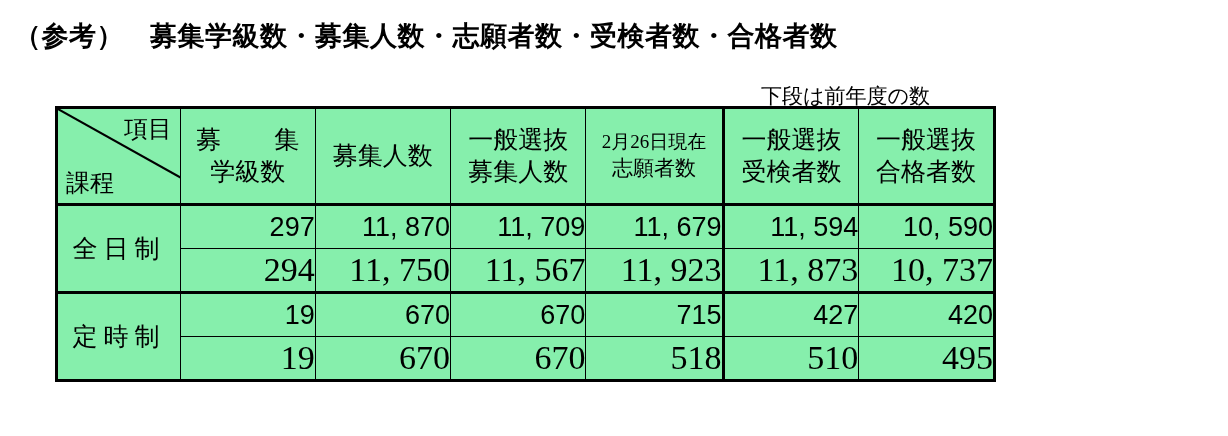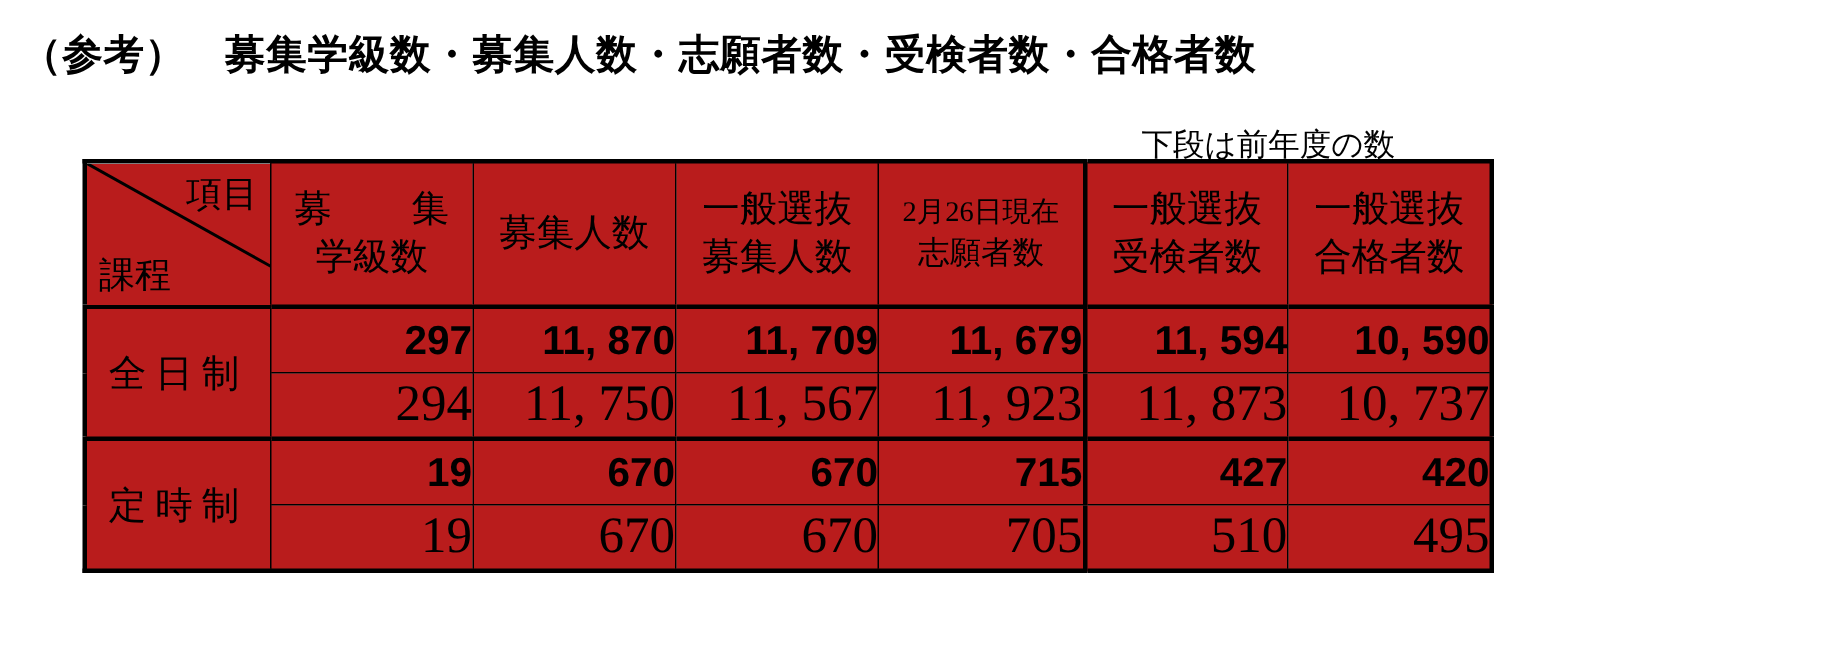--- a/index.html
+++ b/index.html
@@ -41,21 +41,21 @@
     left: 55px;
     top: 106px;
     border-collapse: collapse;
     table-layout: fixed;
   }
   table.main td, table.main th {
     border: 1px solid #000000;
     padding: 0;
     font-weight: normal;
     vertical-align: middle;
-    background: #b91c1c;
+    background: #86efac;
   }
   
   table.main {
     border: 3px solid #000000;
   }
   
   col.c0 { width: 168px; }
   col.c1 { width: 136px; }
   col.c2 { width: 152px; }
   col.c3 { width: 152px; }
@@ -110,21 +110,21 @@
     text-align: right;
     padding-right: 12px;
     font-size: 27px;
     height: 42px;
     font-family: "Liberation Sans", sans-serif;
   }
   td.num.prev {
     font-family: "Liberation Serif", serif;
     font-size: 34px;
   }
-  tr.curr td.num { font-weight: bold; }
+  tr.curr td.num { font-weight: normal; }
   
   tr.prev td { border-top: 1px solid #000000; }
   
   .thick-top { border-top: 3px solid #000000 !important; }
   .thick-left { border-left: 3px solid #000000 !important; }
 </style>
 </head>
 <body>
 
 <div class="page">
@@ -208,20 +208,20 @@
         <td class="num thick-top">670</td>
         <td class="num thick-top">670</td>
         <td class="num thick-top">715</td>
         <td class="num thick-top thick-left">427</td>
         <td class="num thick-top">420</td>
       </tr>
       <tr class="prev">
         <td class="num prev">19</td>
         <td class="num prev">670</td>
         <td class="num prev">670</td>
-        <td class="num prev">705</td>
+        <td class="num prev">518</td>
         <td class="num prev thick-left">510</td>
         <td class="num prev">495</td>
       </tr>
     </tbody>
   </table>
 
 </div>
 
 </body></html>

